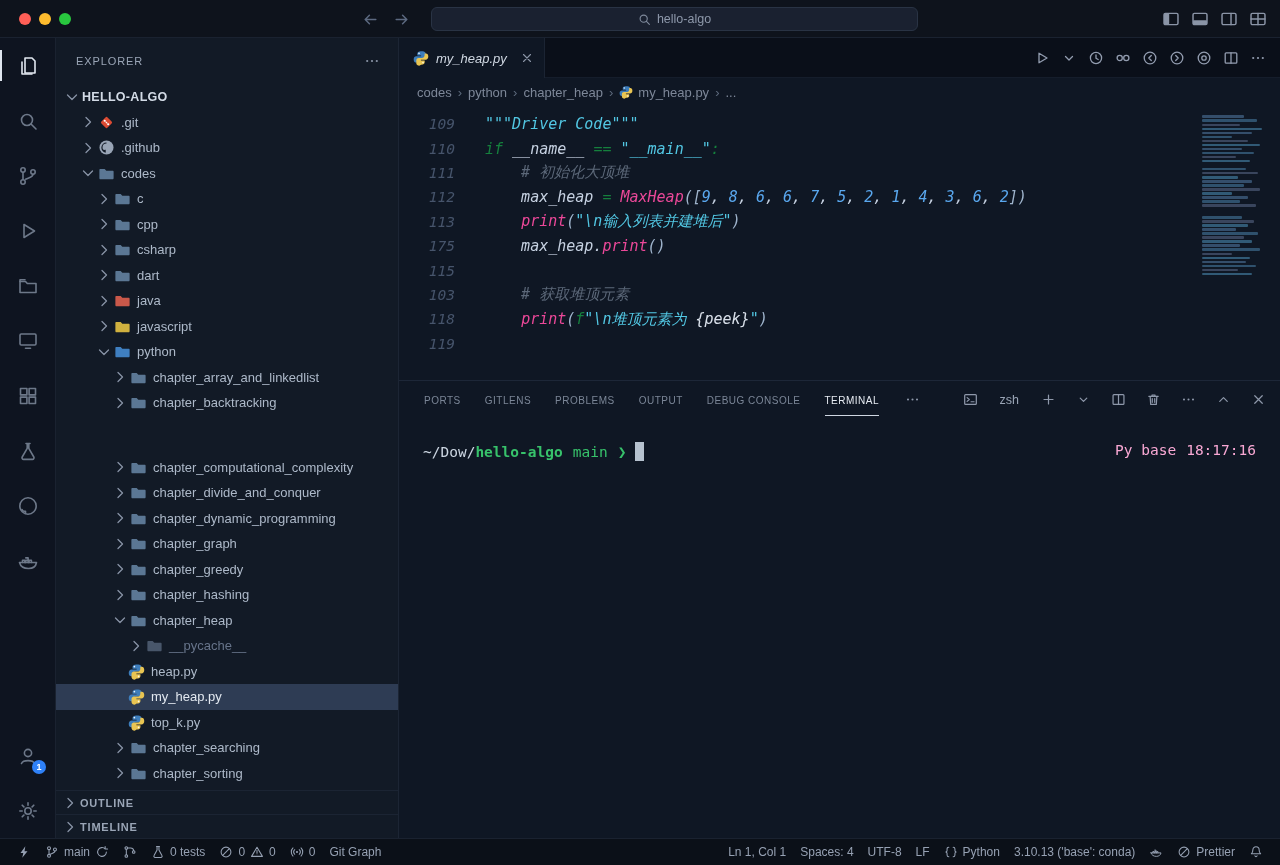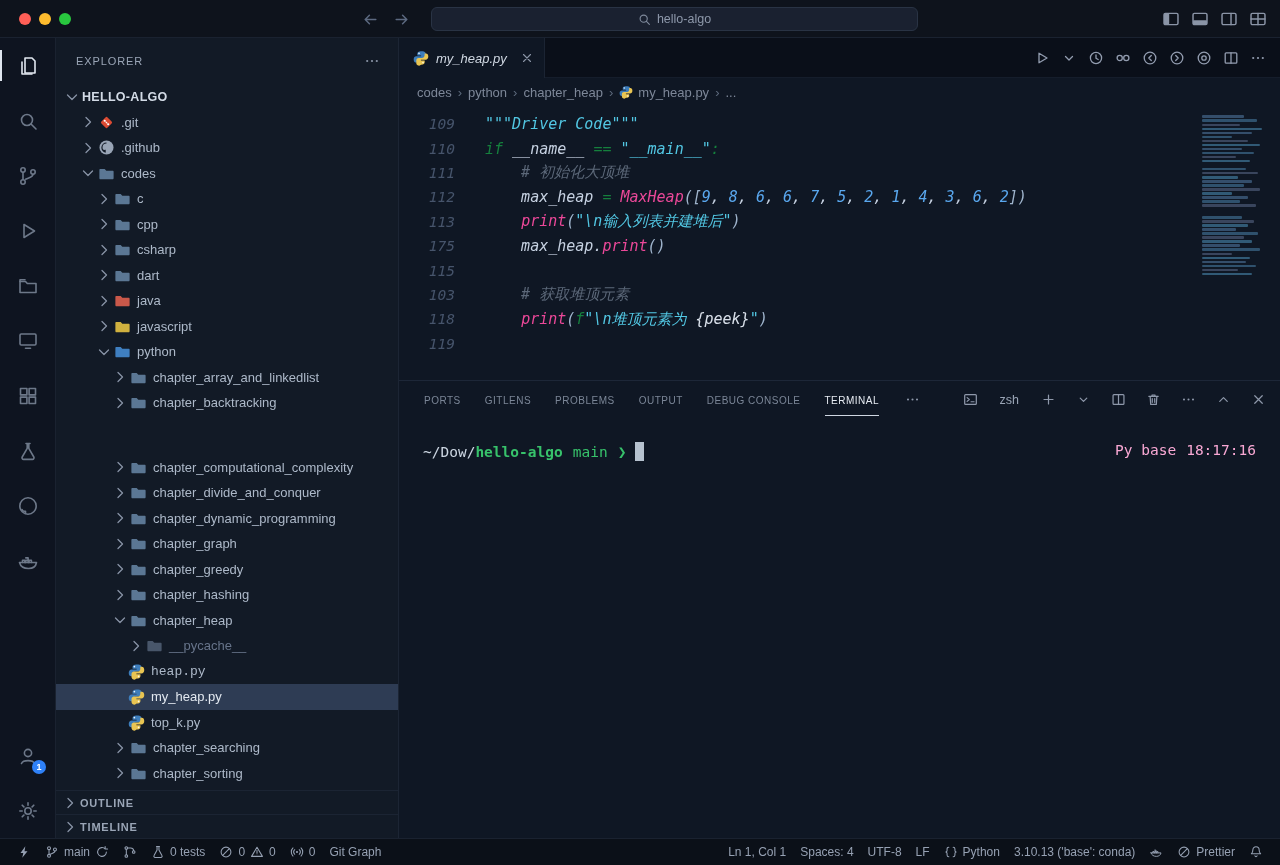--- a/index.html
+++ b/index.html
@@ -421,21 +421,21 @@
             </div>
             <div class="tree-row dim" style="padding-left: 72px;">
               <span class="chev"><svg viewBox="0 0 16 16" width="100%" height="100%" fill="none" stroke="currentColor" stroke-width="1.3" stroke-linecap="round" stroke-linejoin="round">
                   <path d="M6 3.5 10.5 8 6 12.5"></path>
                 </svg></span>
               <span class="ficon"><svg viewBox="0 0 16 16" width="100%" height="100%">
                   <path d="M1.3 4.6c0-.5.4-.9.9-.9h4.1l1.5 1.7h6c.5 0 .9.4.9.9v6.1c0 .5-.4.9-.9.9H2.2c-.5 0-.9-.4-.9-.9z" fill="#48566a"></path>
                 </svg></span>
               <span class="tlabel">__pycache__</span>
             </div>
-            <div class="tree-row" style="padding-left: 72px; font-family: Liberation Mono, monospace;">
+            <div class="tree-row" style="padding-left: 72px;">
               <span class="ficon"><svg viewBox="0 0 16 16" width="100%" height="100%">
                   <path d="M7.9 1.3c-2.3 0-3.6 1-3.6 2.5v1.7h3.8v.7H3.3C1.8 6.2.7 7.4.7 9.4c0 2 .9 3.1 2.4 3.1h1.3v-1.8c0-1.6 1.3-2.8 2.9-2.8h3.1c1.3 0 2.3-1 2.3-2.3V3.8c0-1.5-1.4-2.5-3-2.5z" fill="#3d7dbb"></path>
                   <circle cx="6" cy="3.4" r=".8" fill="#e8f0f8"></circle>
                   <path d="M8.1 14.7c2.3 0 3.6-1 3.6-2.5v-1.7H7.9v-.7h4.8c1.5 0 2.6-1.2 2.6-3.2 0-2-.9-3.1-2.4-3.1h-1.3v1.8c0 1.6-1.3 2.8-2.9 2.8H5.6c-1.3 0-2.3 1-2.3 2.3v2.8c0 1.5 1.4 2.5 3 2.5z" fill="#e9c552"></path>
                   <circle cx="10" cy="12.6" r=".8" fill="#fff8e0"></circle>
                 </svg></span>
               <span class="tlabel">heap.py</span>
             </div>
             <div class="tree-row sel" style="padding-left: 72px;">
               <span class="ficon"><svg viewBox="0 0 16 16" width="100%" height="100%">

